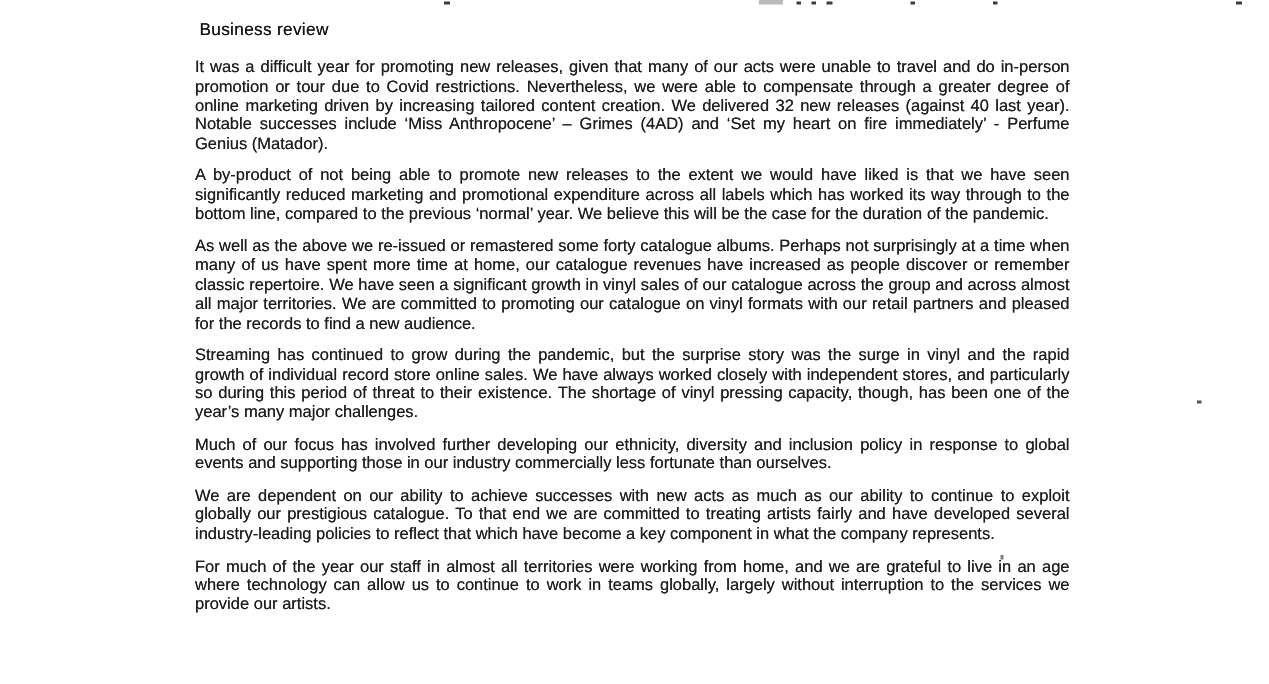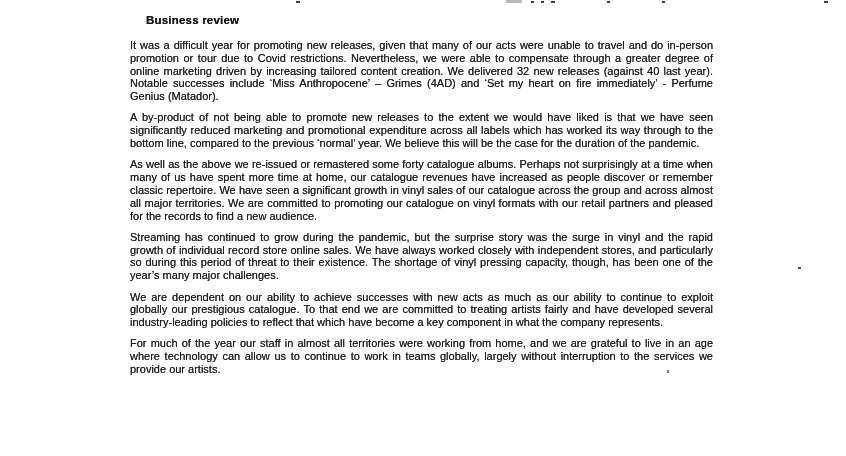--- a/index.html
+++ b/index.html
@@ -13,23 +13,23 @@
     color: #1b1b1b;
   }
   .content {
     position: absolute;
     left: 130px;
     top: 14px;
     width: 583px;
   }
   .heading {
     font-size: 11.5px;
-    font-weight: 700;
+    font-weight: 400;
     letter-spacing: 0.2px;
-    margin: 0 0 13px 16px;
+    margin: 0 0 13px 3px;
     color: #161616;
     text-shadow: 0 0 0.4px #2a2a2a;
   }
   p.body-par {
     font-size: 11px;
     line-height: 12.8px;
     text-align: justify;
     margin: 0 0 8.5px 0;
     color: #1e1e1e;
     text-shadow: 0 0 0.35px #3a3a3a;
@@ -70,20 +70,21 @@
     <h1 class="heading">Business review</h1>
 
     <p class="body-par">It was a difficult year for promoting new releases, given that many of our acts were unable to travel and do in-person promotion or tour due to Covid restrictions. Nevertheless, we were able to compensate through a greater degree of online marketing driven by increasing tailored content creation. We delivered 32 new releases (against 40 last year). Notable successes include ‘Miss Anthropocene’ – Grimes (4AD) and ‘Set my heart on fire immediately’ - Perfume Genius (Matador).</p>
 
     <p class="body-par">A by-product of not being able to promote new releases to the extent we would have liked is that we have seen significantly reduced marketing and promotional expenditure across all labels which has worked its way through to the bottom line, compared to the previous ‘normal’ year. We believe this will be the case for the duration of the pandemic.</p>
 
     <p class="body-par">As well as the above we re-issued or remastered some forty catalogue albums. Perhaps not surprisingly at a time when many of us have spent more time at home, our catalogue revenues have increased as people discover or remember classic repertoire. We have seen a significant growth in vinyl sales of our catalogue across the group and across almost all major territories. We are committed to promoting our catalogue on vinyl formats with our retail partners and pleased for the records to find a new audience.</p>
 
     <p class="body-par">Streaming has continued to grow during the pandemic, but the surprise story was the surge in vinyl and the rapid growth of individual record store online sales. We have always worked closely with independent stores, and particularly so during this period of threat to their existence. The shortage of vinyl pressing capacity, though, has been one of the year’s many major challenges.</p>
 
+    <p class="body-par">Much of our focus has involved further developing our ethnicity, diversity and inclusion policy in response to global events and supporting those in our industry commercially less fortunate than ourselves.</p>
 
     <p class="body-par">We are dependent on our ability to achieve successes with new acts as much as our ability to continue to exploit globally our prestigious catalogue. To that end we are committed to treating artists fairly and have developed several industry-leading policies to reflect that which have become a key component in what the company represents.</p>
 
     <p class="body-par">For much of the year our staff in almost all territories were working from home, and we are grateful to live in an age where technology can allow us to continue to work in teams globally, largely without interruption to the services we provide our artists.</p>
   </div>
 
   <span class="speck s1"></span>
   <span class="speck s2"></span>
 
 </div>

